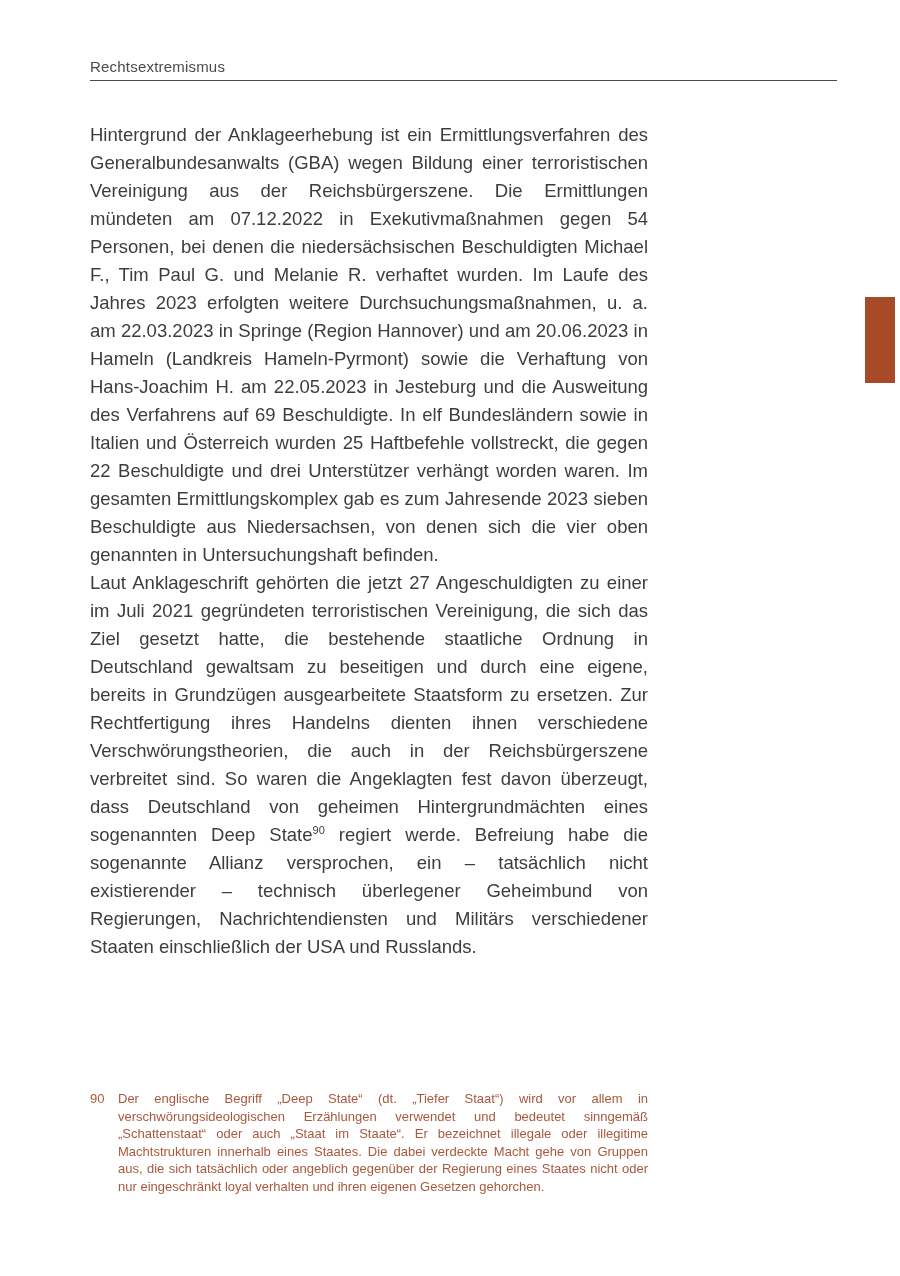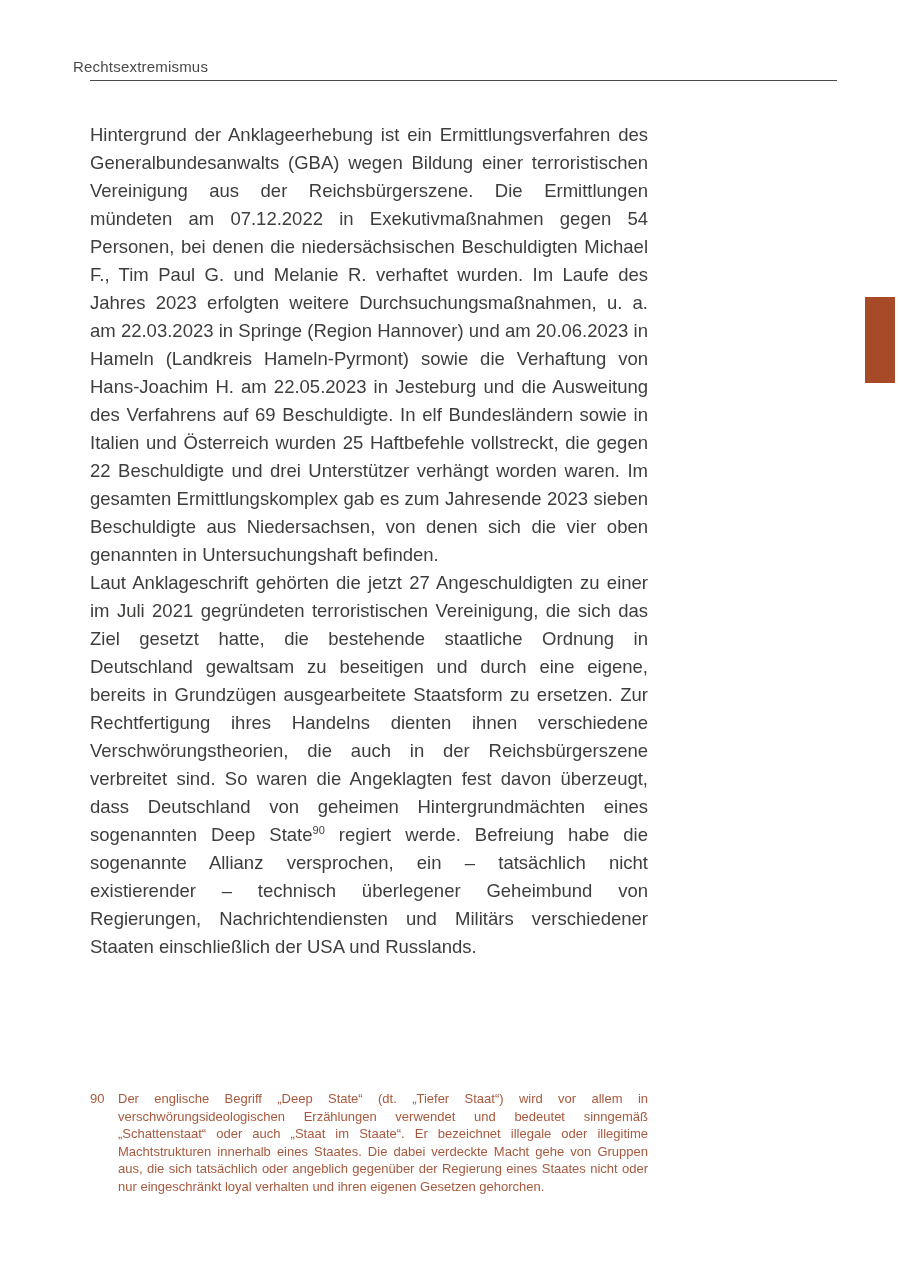--- a/index.html
+++ b/index.html
@@ -4,21 +4,21 @@
 <style>
   html,body { margin:0; padding:0; background:#ffffff; }
   .page {
     position:relative;
     width:900px; height:1276px;
     background:#ffffff;
     font-family:"Liberation Sans", "DejaVu Sans", sans-serif;
     overflow:hidden;
   }
   .running-header {
-    position:absolute; left:73px; top:58px;
+    position:absolute; left:90px; top:58px;
     font-size:15px; letter-spacing:0.2px;
     color:#4a4a49;
   }
   .header-rule {
     position:absolute; left:90px; top:80px;
     width:747px; height:1px;
     background:#4b4b4a;
   }
   .chapter-tab {
     position:absolute; left:865px; top:297px;

